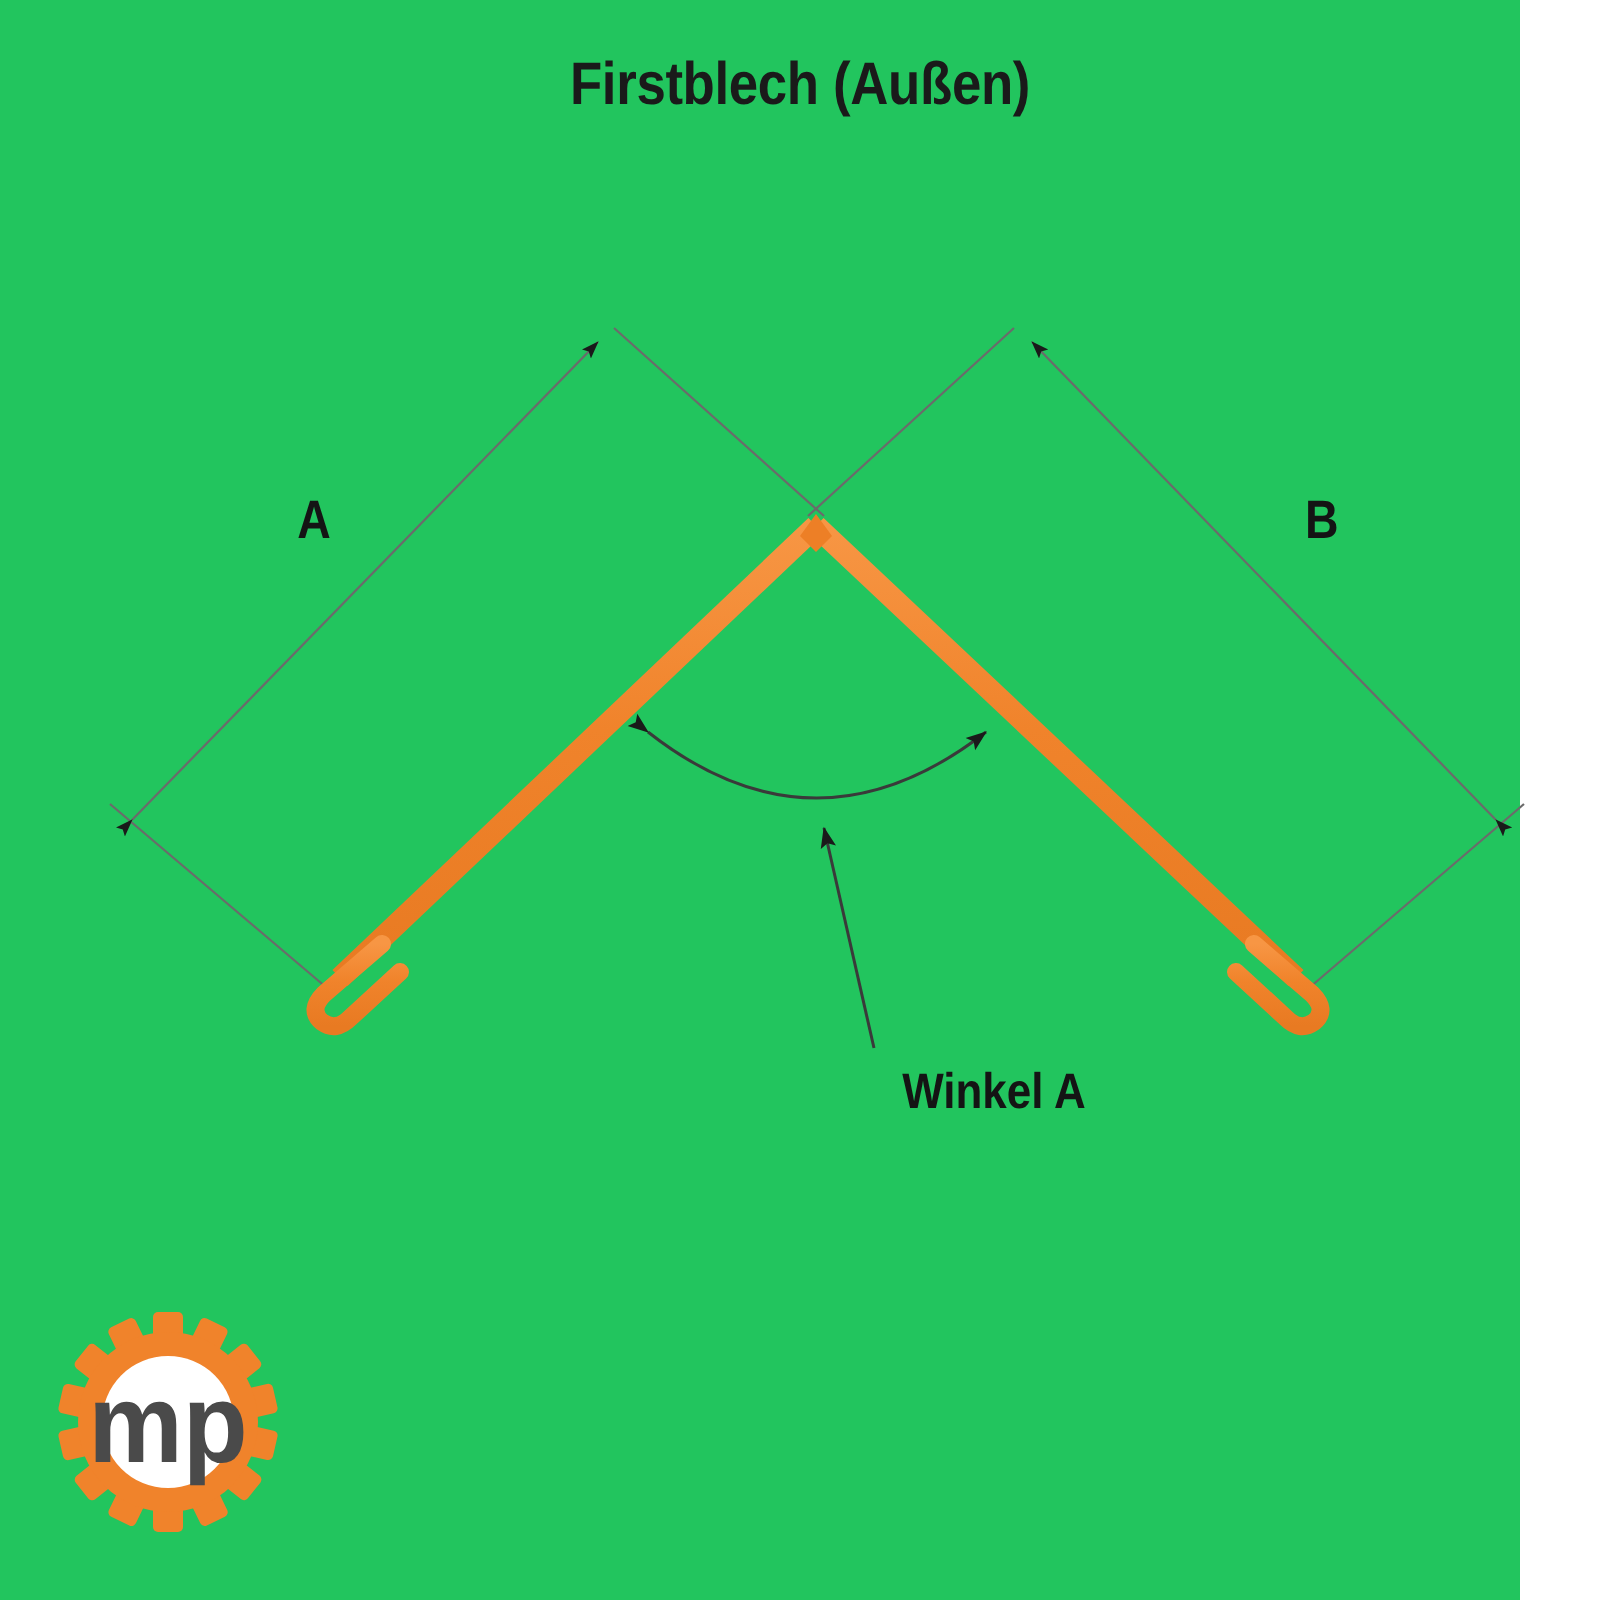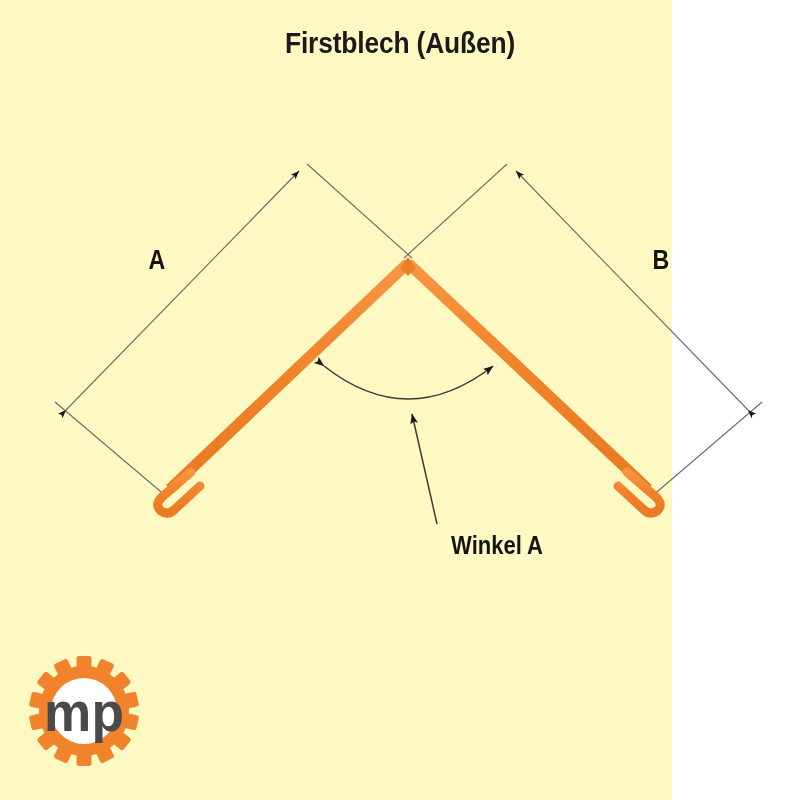--- a/index.html
+++ b/index.html
@@ -9,23 +9,23 @@
     background: #ffffff;
   }
   body {
     width: 800px;
     height: 800px;
     font-family: "Liberation Sans", sans-serif;
     overflow: hidden;
   }
   #page {
     position: relative;
-    width: 672px;
+    width: 760px;
     height: 800px;
-    background: #fef9c3;
+    background: #22c55e;
   }
   #title {
     position: absolute;
     top: 26px;
     left: 0;
     width: 800px;
     text-align: center;
     font-family: "Liberation Sans", sans-serif;
     font-size: 30px;
     font-weight: bold;

